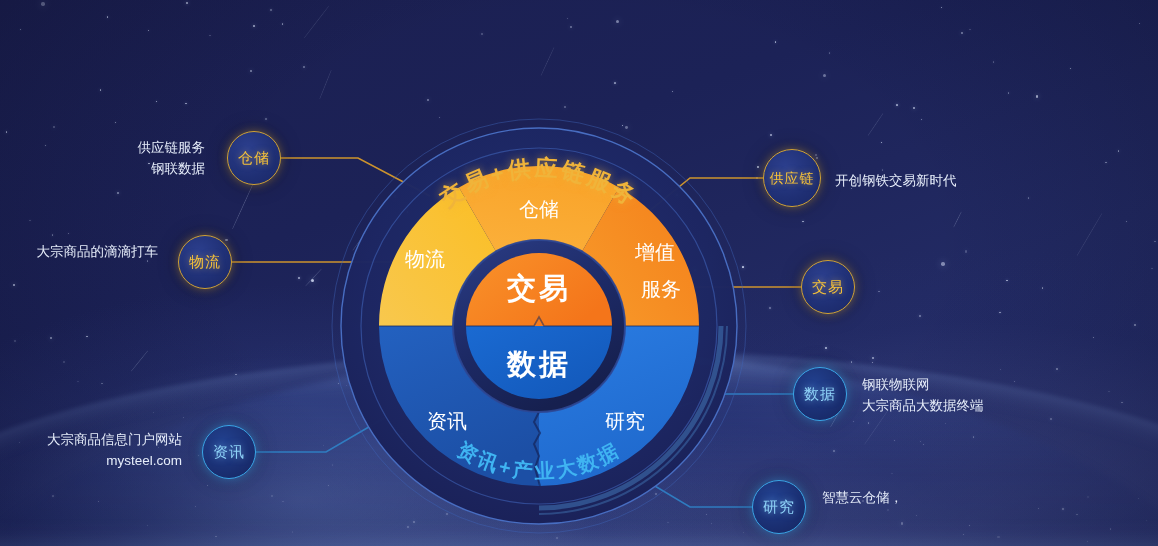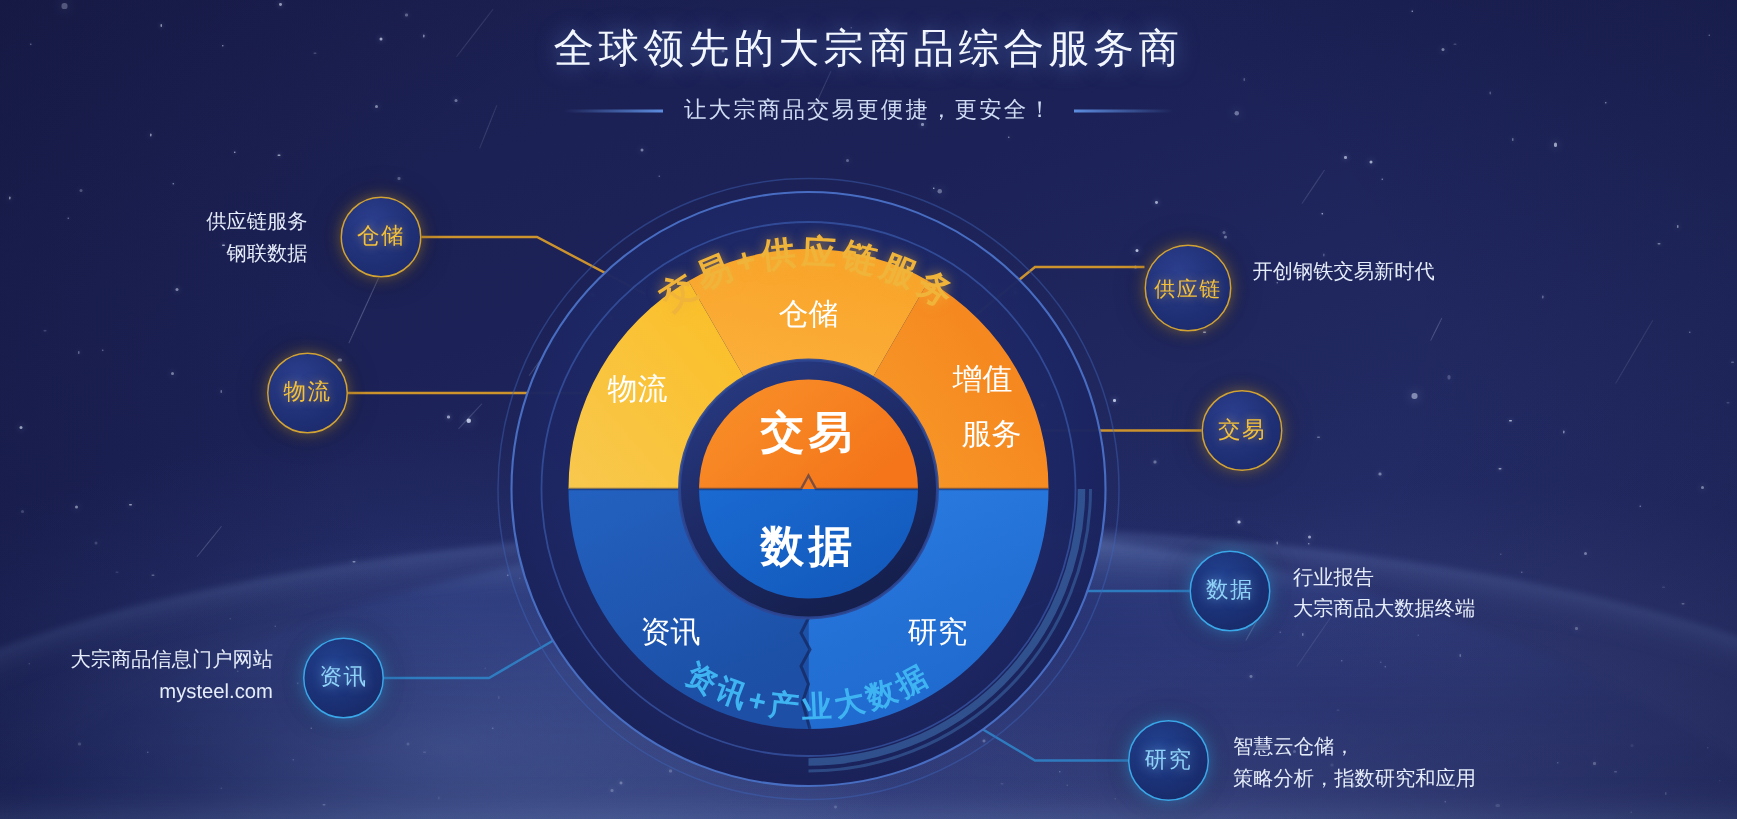--- a/index.html
+++ b/index.html
@@ -298,28 +298,20 @@
       <div class="streak" style="left: 241.5px; top: 182.6px; width: 1px; height: 48px; opacity: 0.46; transform: rotate(24deg);"></div>
       <div class="streak" style="left: 957.2px; top: 210.5px; width: 1px; height: 17px; opacity: 0.43; transform: rotate(25deg);"></div>
       <div class="streak" style="left: 139.3px; top: 348.4px; width: 1px; height: 26px; opacity: 0.44; transform: rotate(38deg);"></div>
       <div class="streak" style="left: 324.6px; top: 68.5px; width: 1px; height: 31px; opacity: 0.26; transform: rotate(21deg);"></div>
       <div class="streak" style="left: 316.1px; top: 2.2px; width: 1px; height: 40px; opacity: 0.26; transform: rotate(37deg);"></div>
       <div class="streak" style="left: 874.8px; top: 111.1px; width: 1px; height: 27px; opacity: 0.29; transform: rotate(33deg);"></div>
       <div class="streak" style="left: 511.7px; top: 284.5px; width: 1px; height: 49px; opacity: 0.21; transform: rotate(23deg);"></div>
     </div>
   <div class="bg-vignette"></div>
 
-  <div class="title-wrap">
-    <div class="main-title">全球领先的大宗商品综合服务商</div>
-    <div class="sub-row">
-      <span class="sub-line"></span>
-      <span class="sub-title">让大宗商品交易更便捷，更安全！</span>
-      <span class="sub-line right"></span>
-    </div>
-  </div>
 
   <svg id="links" viewBox="0 0 1158 546">
     <g fill="none" stroke-width="1.6" stroke="#d79a2b" opacity=".95">
       <path d="M281 158 L358 158 L430 196"></path>
       <path d="M232 262 L415 262"></path>
       <path d="M763 178 L690 178 L632 225"></path>
       <path d="M801 287 L614 287"></path>
     </g>
     <g fill="none" stroke-width="1.6" stroke="#2f7fc4" opacity=".95">
       <path d="M256 452 L326 452 L386 417"></path>
@@ -430,50 +422,50 @@
   </div>
   <div class="caption right-al" style="left:0; top:138px; width:205px;">
     <span class="cap-line">供应链服务</span>
     <span class="cap-line">钢联数据</span>
   </div>
 
   <div class="badge gold" style="left:178px; top:235px;">
     <span>物流</span>
   </div>
   <div class="caption right-al" style="left:0; top:242px; width:158px;">
+    <span class="cap-line">大宗商品的滴滴打车</span>
   </div>
 
   <div class="badge cyan" style="left:202px; top:425px;">
     <span>资讯</span>
   </div>
   <div class="caption right-al" style="left:0; top:430px; width:182px;">
     <span class="cap-line">大宗商品信息门户网站</span>
     <span class="cap-line">mysteel.com</span>
   </div>
 
-  <div class="badge gold wide" style="left:763px; top:163px;">
+  <div class="badge gold wide" style="left:763px; top:149px;">
     <span>供应链</span>
   </div>
   <div class="caption" style="left:835px; top:171px;">
     <span class="cap-line">开创钢铁交易新时代</span>
   </div>
 
   <div class="badge gold" style="left:801px; top:260px;">
     <span>交易</span>
   </div>
 
   <div class="badge cyan" style="left:793px; top:367px;">
     <span>数据</span>
   </div>
   <div class="caption" style="left:862px; top:375px;">
-    <span class="cap-line">行业报告</span>
+    <span class="cap-line">钢联物联网</span>
     <span class="cap-line">大宗商品大数据终端</span>
   </div>
 
   <div class="badge cyan" style="left:752px; top:480px;">
     <span>研究</span>
   </div>
   <div class="caption" style="left:822px; top:488px;">
     <span class="cap-line">智慧云仓储，</span>
-    <span class="cap-line">策略分析，指数研究和应用</span>
   </div>
 
 </div>
 
 </body></html>

